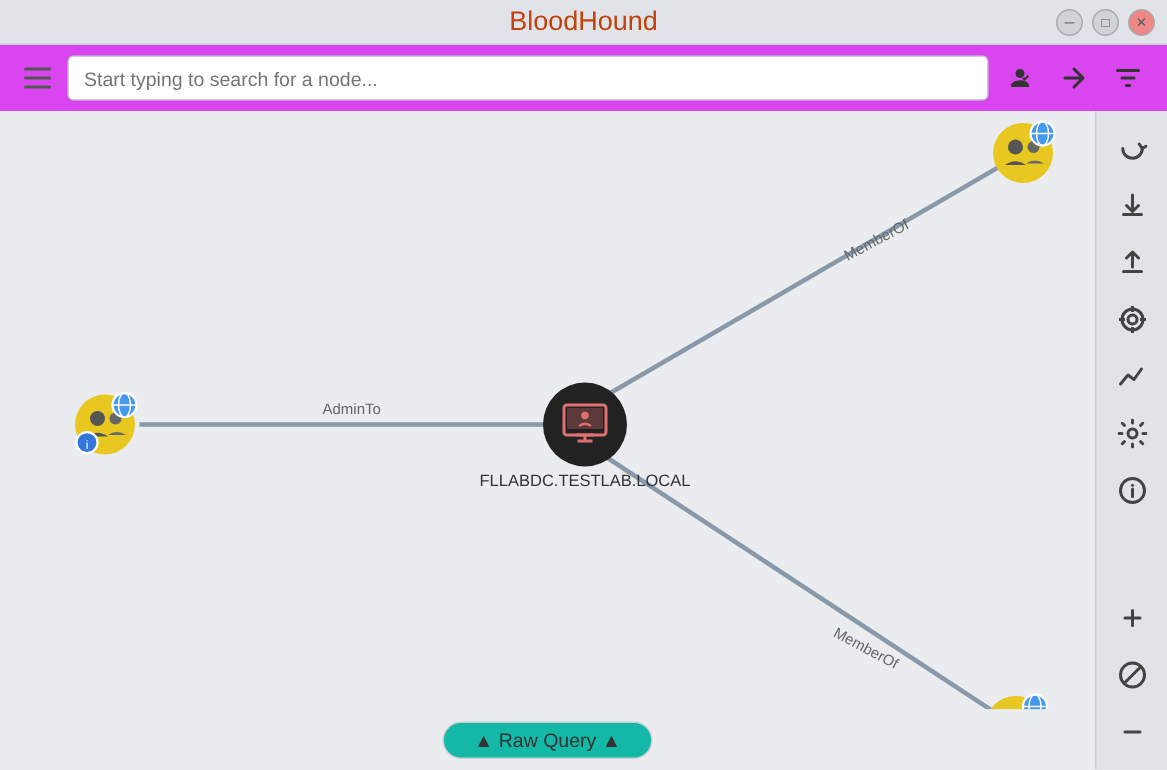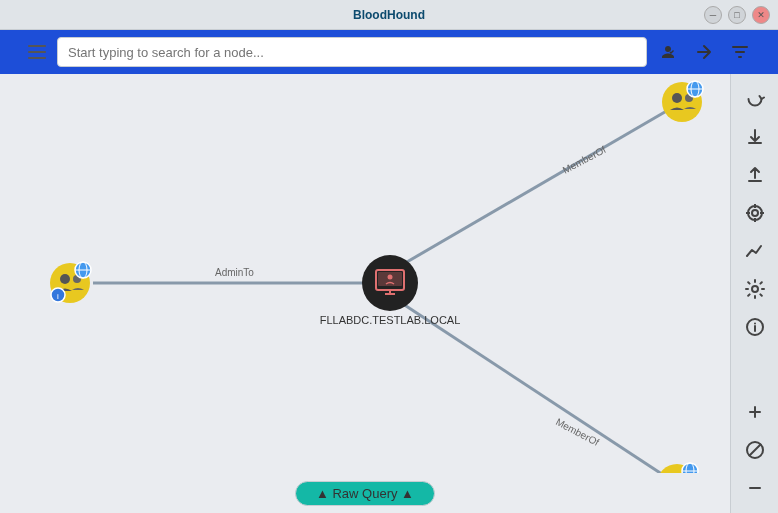--- a/index.html
+++ b/index.html
@@ -18,23 +18,23 @@
       height: 30px;
       background: #e0e4e8;
       display: flex;
       align-items: center;
       justify-content: center;
       position: relative;
       border-bottom: 1px solid #c8cdd2;
       user-select: none;
     }
     #titlebar-title {
-      font-size: 12px;
-      color: #0c4a6e;
-      font-weight: 700;
+      font-size: 18px;
+      color: #c2410c;
+      font-weight: 400;
     }
     #window-controls {
       position: absolute;
       right: 8px;
       top: 50%;
       transform: translateY(-50%);
       display: flex;
       gap: 6px;
     }
     .win-btn {
@@ -51,24 +51,24 @@
       color: #555;
     }
 
     
     #searchbar {
       position: absolute;
       top: 30px;
       left: 0;
       right: 0;
       height: 44px;
-      background: #1d4ed8;
-      display: flex;
-      align-items: center;
-      padding: 0 23px;
+      background: #d946ef;
+      display: flex;
+      align-items: center;
+      padding: 0 11px;
       gap: 6px;
       z-index: 10;
     }
     #menu-icon {
       width: 28px;
       height: 28px;
       display: flex;
       flex-direction: column;
       justify-content: center;
       align-items: center;

